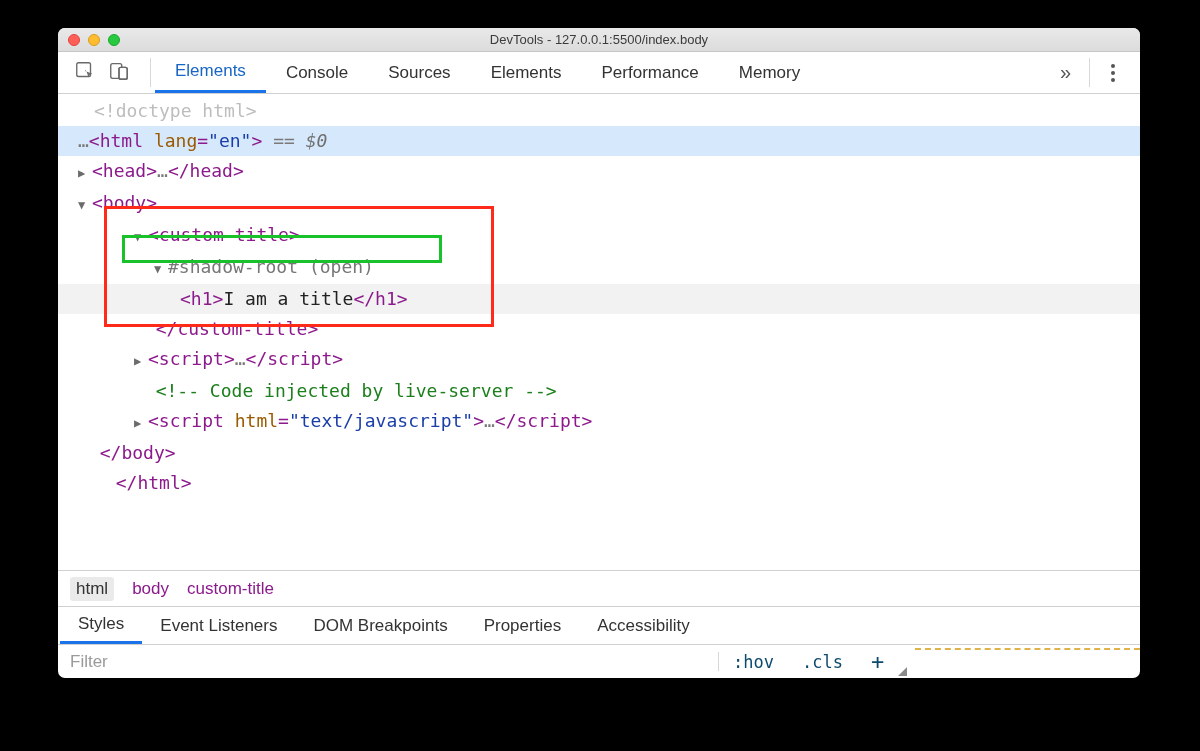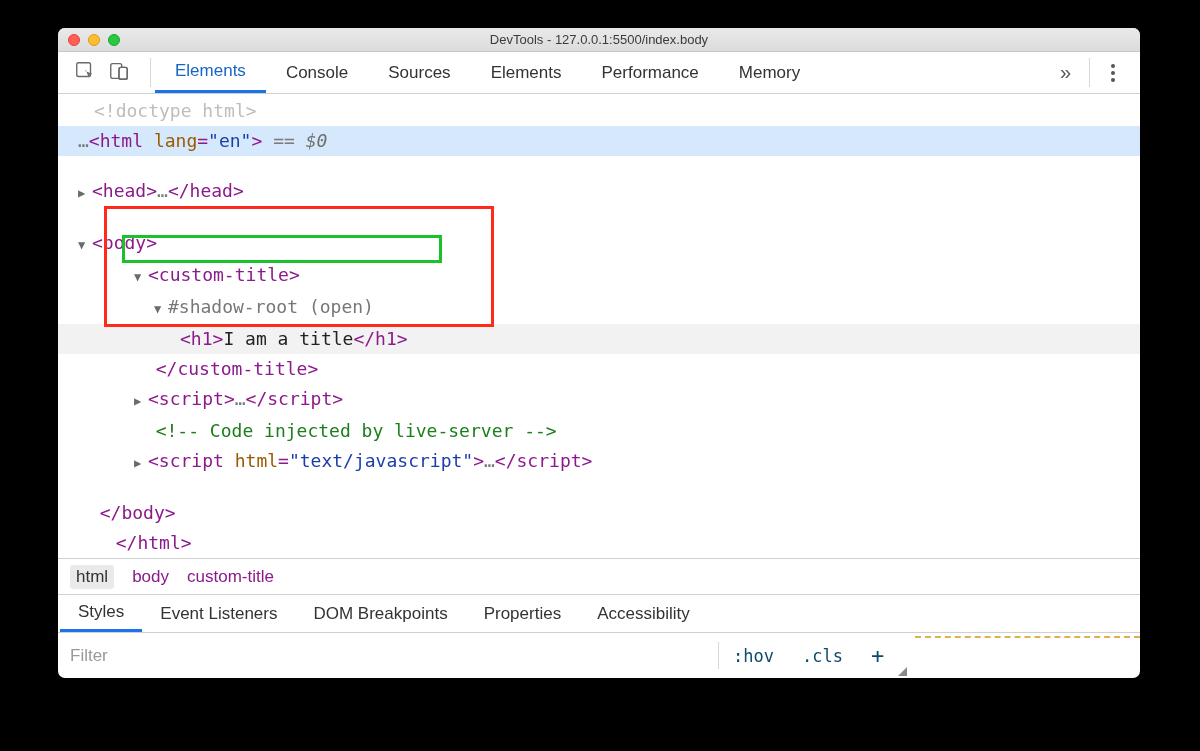--- a/index.html
+++ b/index.html
@@ -67,21 +67,21 @@
     flex:1; overflow:auto;
     font-family: Menlo, Consolas, monospace;
     font-size:18px; line-height:30px;
     color:#222; padding-top:2px;
     position:relative;
   }
   .row { white-space:pre; padding-left:20px;}
   .row.selected { background:#d6e8fb;}
   .row.hover { background:#f2f2f2;}
   .indent1 { padding-left:36px;}
-  .indent2 { margin-top:20px;}
+  .indent2 { }
   .indent3 { padding-left:76px;}
   .indent4 { padding-left:96px;}
   .indent5 { padding-left:122px;}
   
   .arrow { display:inline-block; width:12px; color:#6b6b6b; font-size:12px; margin-right:2px; cursor:pointer;}
   .c-gray { color:#bdbdbd;}
   .c-tag { color:#8c1a8c;}
   .c-attr { color:#9b5a00;}
   .c-val { color:#1a3ea8;}
   .c-eq { color:#7a7a7a;}
@@ -112,21 +112,21 @@
     height:38px; border-top:1px solid #d0d0d0;
     display:flex; align-items:stretch; padding:0 2px;
   }
   .subtab {
     display:flex; align-items:center; padding:0 18px;
     font-size:17px; color:#333; cursor:pointer;
   }
   .subtab.active { border-bottom:3px solid #1a73e8;}
   
   .filterbar {
-    height:46px; border-top:1px solid #d0d0d0;
+    height:34px; border-top:1px solid #d0d0d0;
     display:flex; align-items:center;
   }
   .filterinput {
     flex:0 0 660px; height:100%; border:none; outline:none;
     font-size:17px; padding:0 12px; color:#333; background:transparent;
   }
   .filterinput::placeholder { color:#9a9a9a;}
   .filter-vdiv{width:1px;height:60%;background:#d8d8d8;}
   .filtertool { padding:0 14px; font-size:17px; color:#0c4a6e; cursor:pointer; font-family:Menlo,monospace;}
   .plus { font-size:22px; font-weight:300;}

